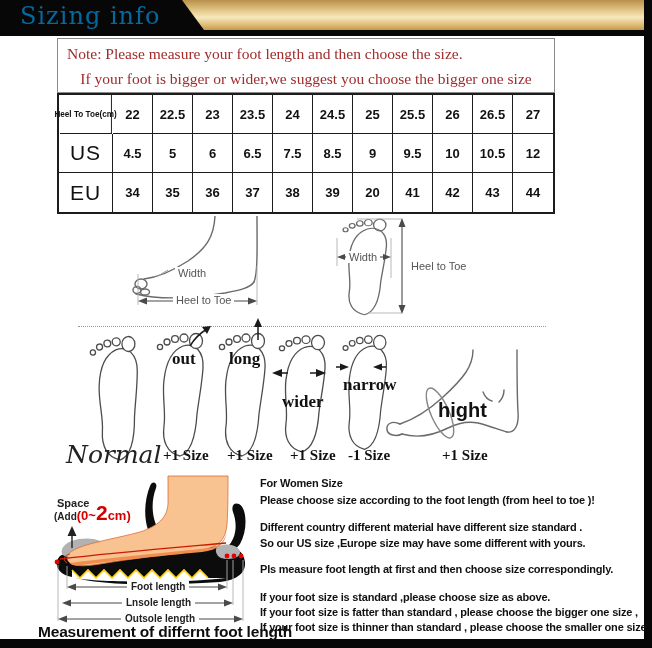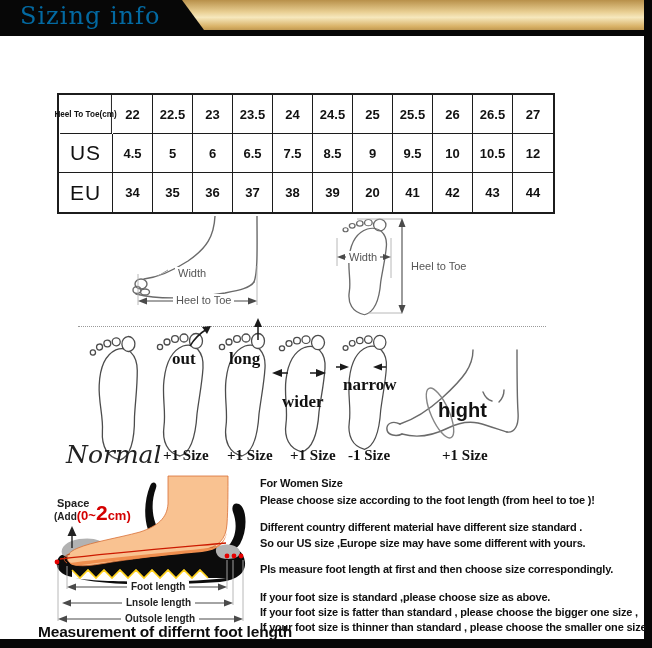--- a/index.html
+++ b/index.html
@@ -63,20 +63,24 @@
 <body>
 
 <div id="page">
 
   <div class="abs top-bar"></div>
   <div class="abs gold-ribbon"></div>
   <div class="abs page-title">Sizing info</div>
   <div class="abs right-strip"></div>
   <div class="abs bottom-strip"></div>
 
+  <div class="abs note-box">
+    <div class="note-line1">Note: Please measure your foot length and then choose the size.</div>
+    <div class="note-line2">If your foot is bigger or wider,we suggest you choose the bigger one size</div>
+  </div>
 
   <div class="abs size-table">
     <div class="cell rl-small">Heel To Toe(cm)</div>
     <div class="cell val">22</div>
     <div class="cell val">22.5</div>
     <div class="cell val">23</div>
     <div class="cell val">23.5</div>
     <div class="cell val">24</div>
     <div class="cell val">24.5</div>
     <div class="cell val">25</div>

